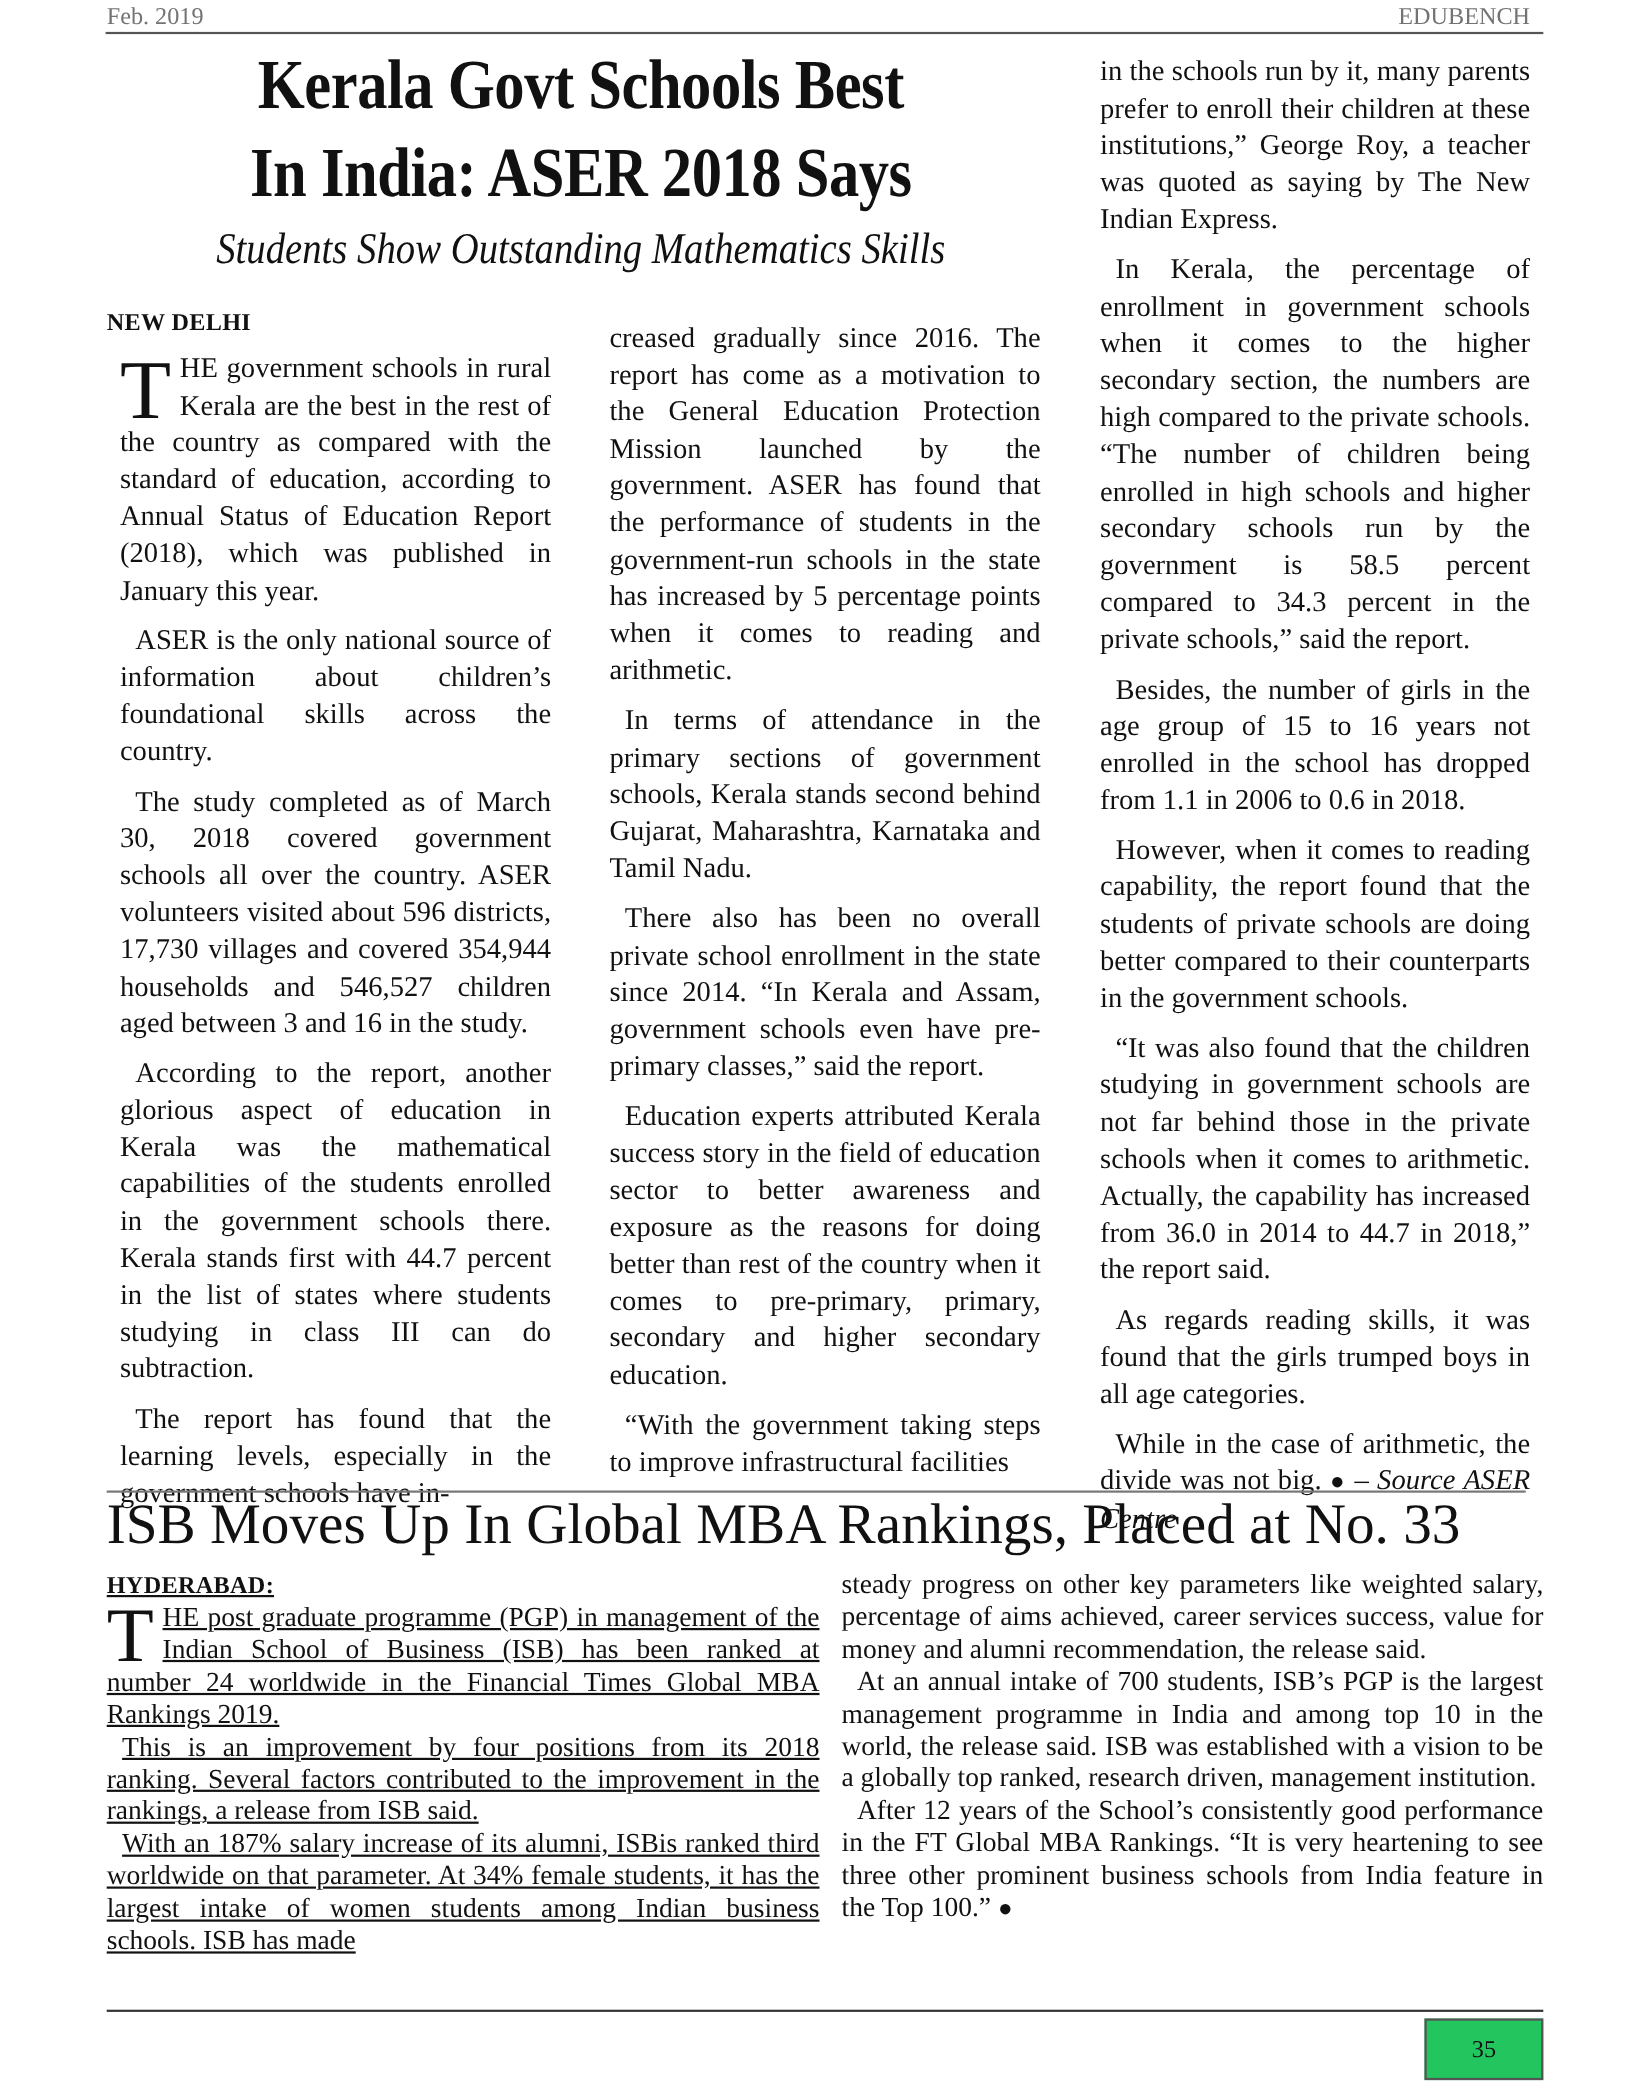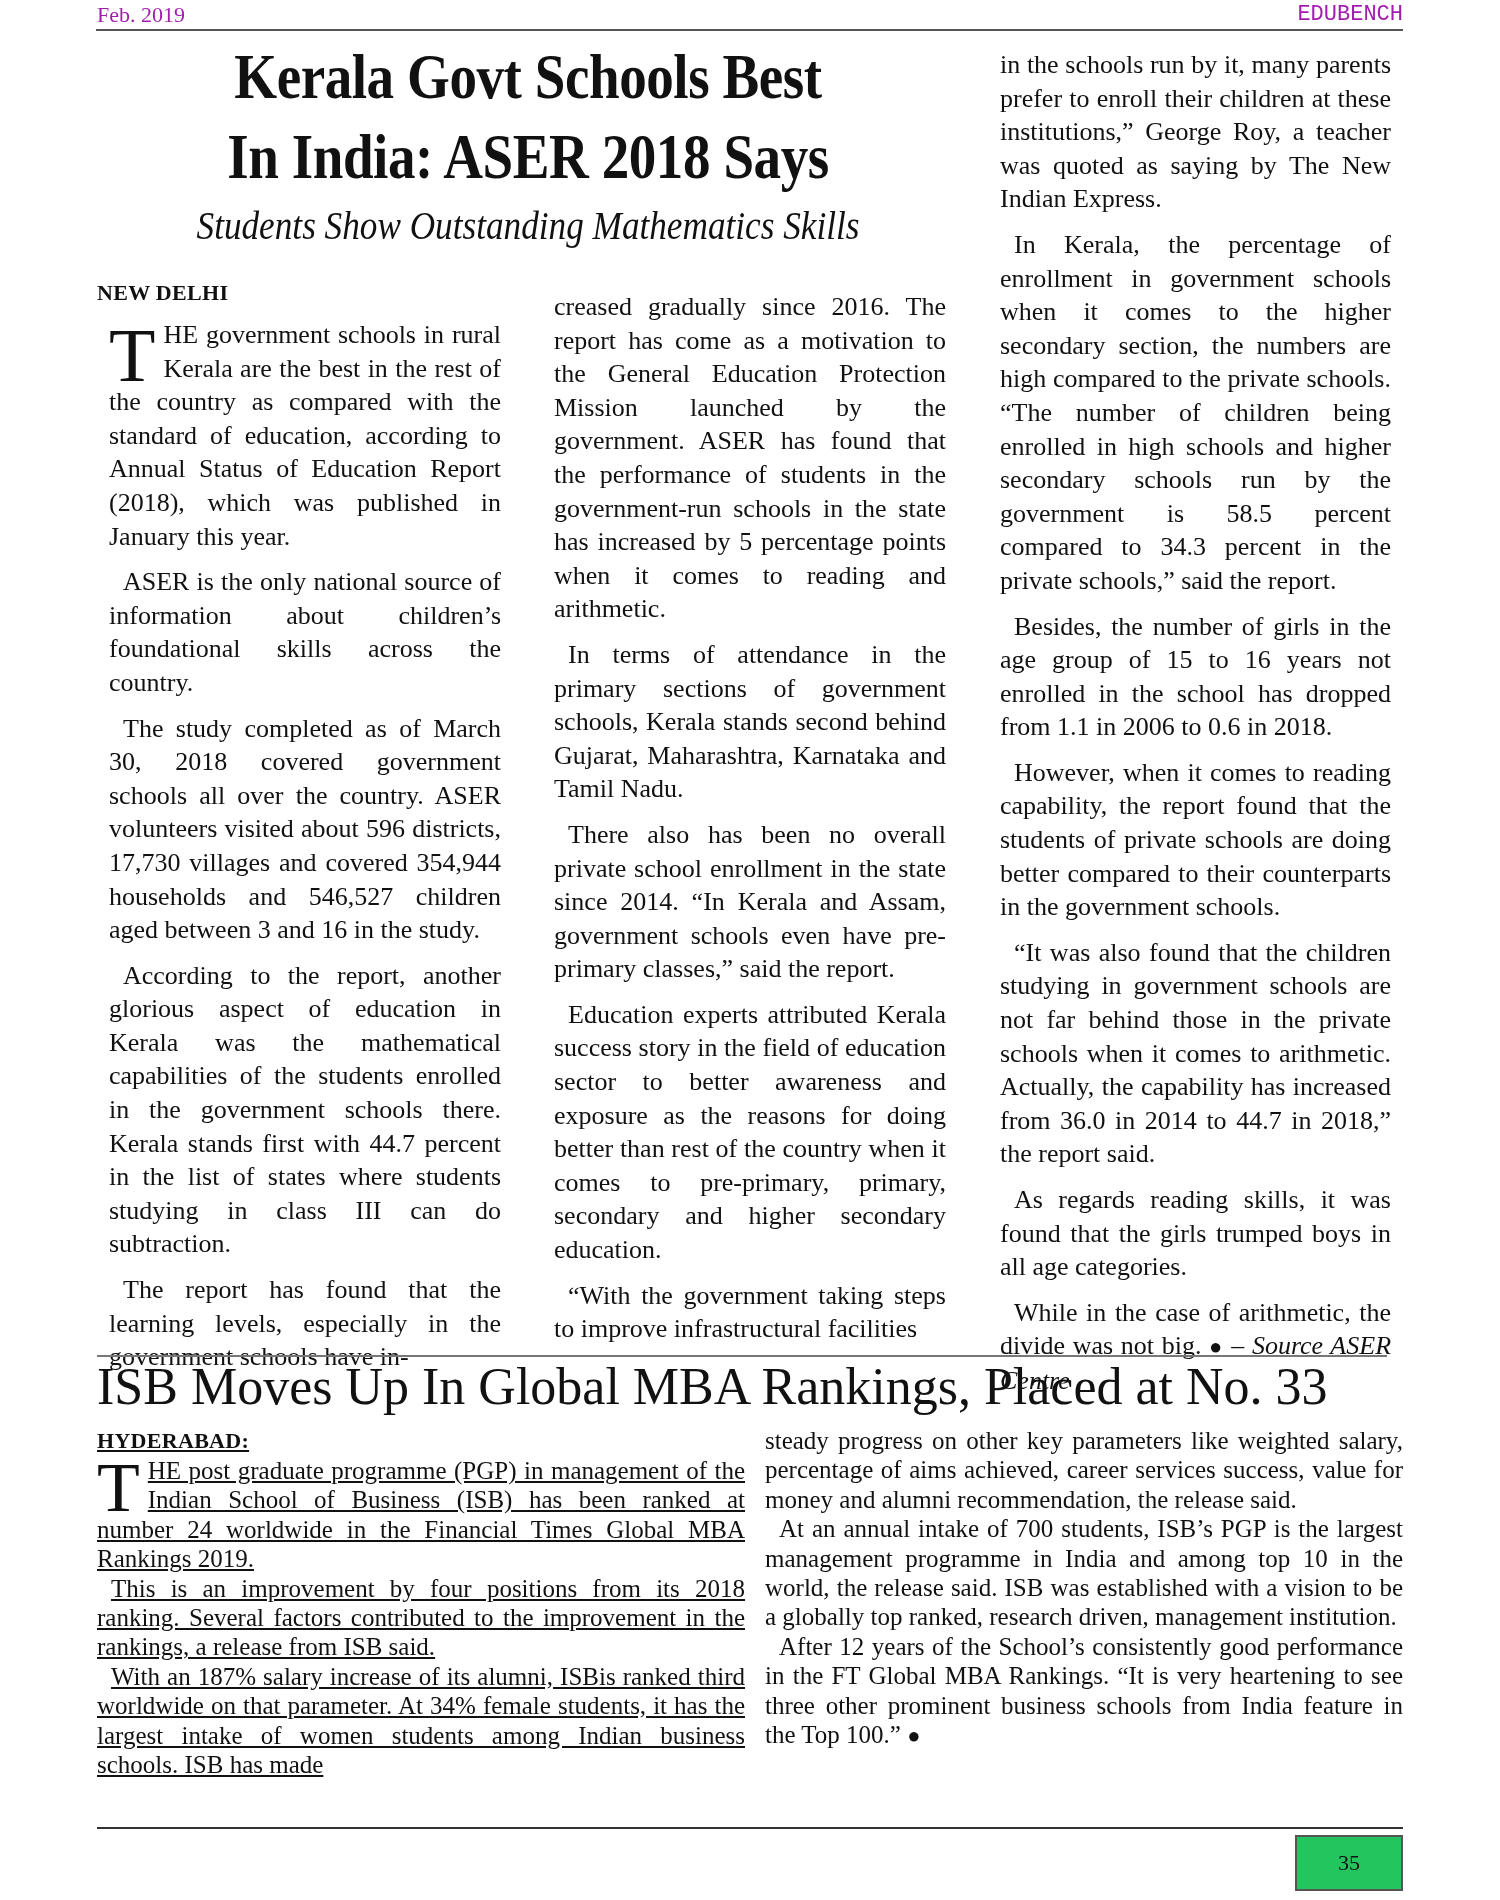--- a/index.html
+++ b/index.html
@@ -1,39 +1,39 @@
 <!DOCTYPE html>
 <html><head>
 <meta charset="utf-8">
 <style>
   html, body { margin:0; padding:0; background:#ffffff; }
   body { width:1500px; height:1900px; position:relative; overflow:hidden; color:#111; font-family:"Liberation Serif", serif; }
   .abs { position:absolute; }
-  .hdr-text { font-size:22px; top:2px; line-height:26px; color:#a21caf; }
+  .hdr-text { font-size:22px; top:2px; line-height:26px; color:#737373; }
   .rule { position:absolute; height:0; border-top:2px solid #555; }
   .headline { left:96px; width:864px; text-align:center; font-weight:bold; font-size:64px; line-height:70px; letter-spacing:-0.5px; transform:scaleX(0.86); transform-origin:center; }
   .subhead { left:96px; width:864px; text-align:center; font-style:italic; font-size:40px; line-height:44px; transform:scaleX(0.88); transform-origin:center; }
   .col { position:absolute; font-size:26px; line-height:33.6px; text-align:justify; hyphens:manual; }
   .col p { margin:12px; text-indent:14px; }
   .col p.noindent { text-indent:0; }
   .dateline { font-weight:bold; font-size:22px; line-height:26px; letter-spacing:0.3px; }
   .dropcap { float:left; font-size:76px; line-height:58px; margin:6px 8px 0 0; padding-top:2px; }
   .col2b { position:absolute; font-size:25px; line-height:29.4px; text-align:justify; }
   .col2b p { margin:0; text-indent:14px; }
   .col2b p.noindent { text-indent:0; }
   .isb-headline { left:97px; width:1306px; font-size:52px; line-height:58px; white-space:nowrap; }
   .page-box { position:absolute; left:1295px; top:1835px; width:108px; height:56px; background:#22c55e; border:2px solid #555; box-sizing:border-box; text-align:center; font-size:22px; line-height:52px; }
   .source { font-style:italic; }
   .bullet { font-size:22px; }
 </style>
 </head>
 <body>
 
 <div class="abs hdr-text" style="left:97px;">Feb. 2019</div>
-<div class="abs hdr-text" style="right:97px;font-family:Liberation Mono, monospace;">EDUBENCH</div>
+<div class="abs hdr-text" style="right:109px;">EDUBENCH</div>
 <div class="rule" style="left:96px; width:1307px; top:29px;"></div>
 
 <div class="abs headline" style="top:42px;">Kerala Govt Schools Best</div>
 <div class="abs headline" style="top:122px;">In India: ASER 2018 Says</div>
 <div class="abs subhead" style="top:204px;">Students Show Outstanding Mathematics Skills</div>
 
 <div class="col" style="left:97px; top:280px; width:416px;">
   <div class="dateline">NEW DELHI</div>
   <p class="noindent"><span class="dropcap">T</span><span>HE government schools in rural Kerala are the best in the rest of the country as compared with the standard of education, according to Annual Status of Education Report (2018), which was published in January this year.</span></p>
   <p>ASER is the only national source of information about children’s foundational skills across the country.</p>

